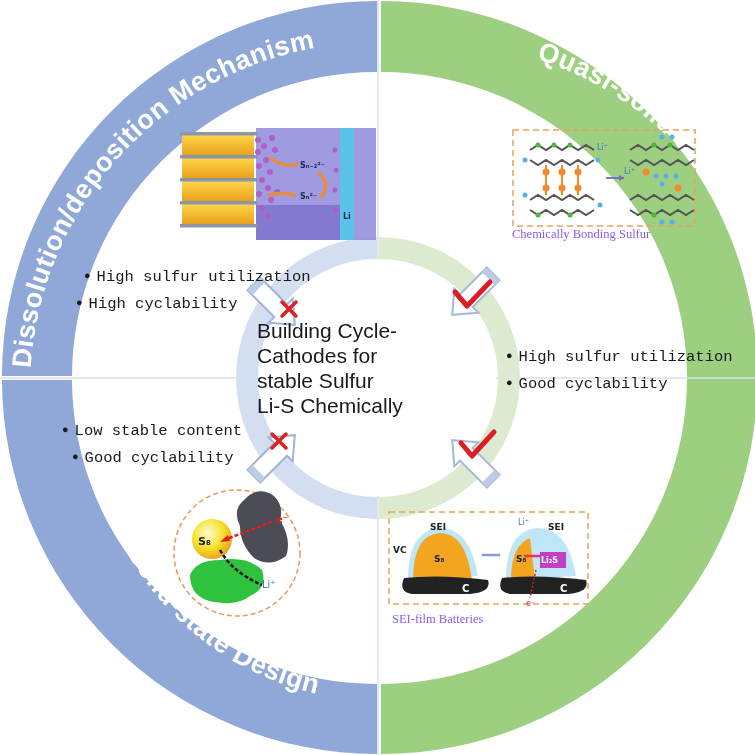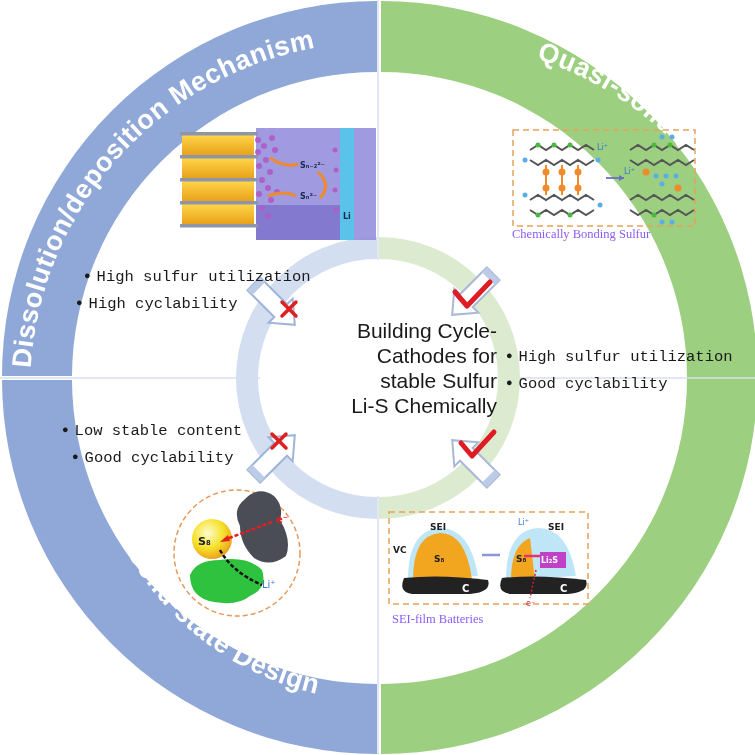--- a/index.html
+++ b/index.html
@@ -1,21 +1,21 @@
 <!DOCTYPE html>
 <html><head>
 <meta charset="utf-8">
 <style>
   html,body{margin:0;padding:0;background:#ffffff;}
   body{width:755px;height:755px;position:relative;overflow:hidden;font-family:"DejaVu Sans",sans-serif;}
   #stage{position:absolute;left:0;top:0;width:755px;height:755px;}
   .txt{position:absolute;white-space:nowrap;color:#1a1a1a;font-family:Liberation Mono, monospace;}
   .bullets{font-size:15.5px;line-height:26px;}
   .bullets div::before{content:"\25CF";font-size:11px;margin-right:6px;position:relative;top:-2px;}
-  .center-title{position:absolute;left:257px;top:318px;width:240px;text-align:right;font-family:"Liberation Sans",sans-serif;font-size:21px;line-height:25px;color:#1a1a1a;}
+  .center-title{position:absolute;left:257px;top:318px;width:240px;text-align:left;font-family:"Liberation Sans",sans-serif;font-size:21px;line-height:25px;color:#1a1a1a;}
   .caption{position:absolute;font-size:12.5px;color:#8b5cf6;font-family:Liberation Serif, serif;white-space:nowrap;}
 </style>
 </head>
 <body>
 
 <div id="stage">
 <svg width="755" height="755" viewBox="0 0 755 755" xmlns="http://www.w3.org/2000/svg" style="position:absolute;left:0;top:0;">
   <defs>
     <path id="arc-top-left" d="M 30 390 A 348 348 0 0 1 378 42"></path>
     <path id="arc-right" d="M 420 44 A 336 336 0 0 1 648 640"></path>

